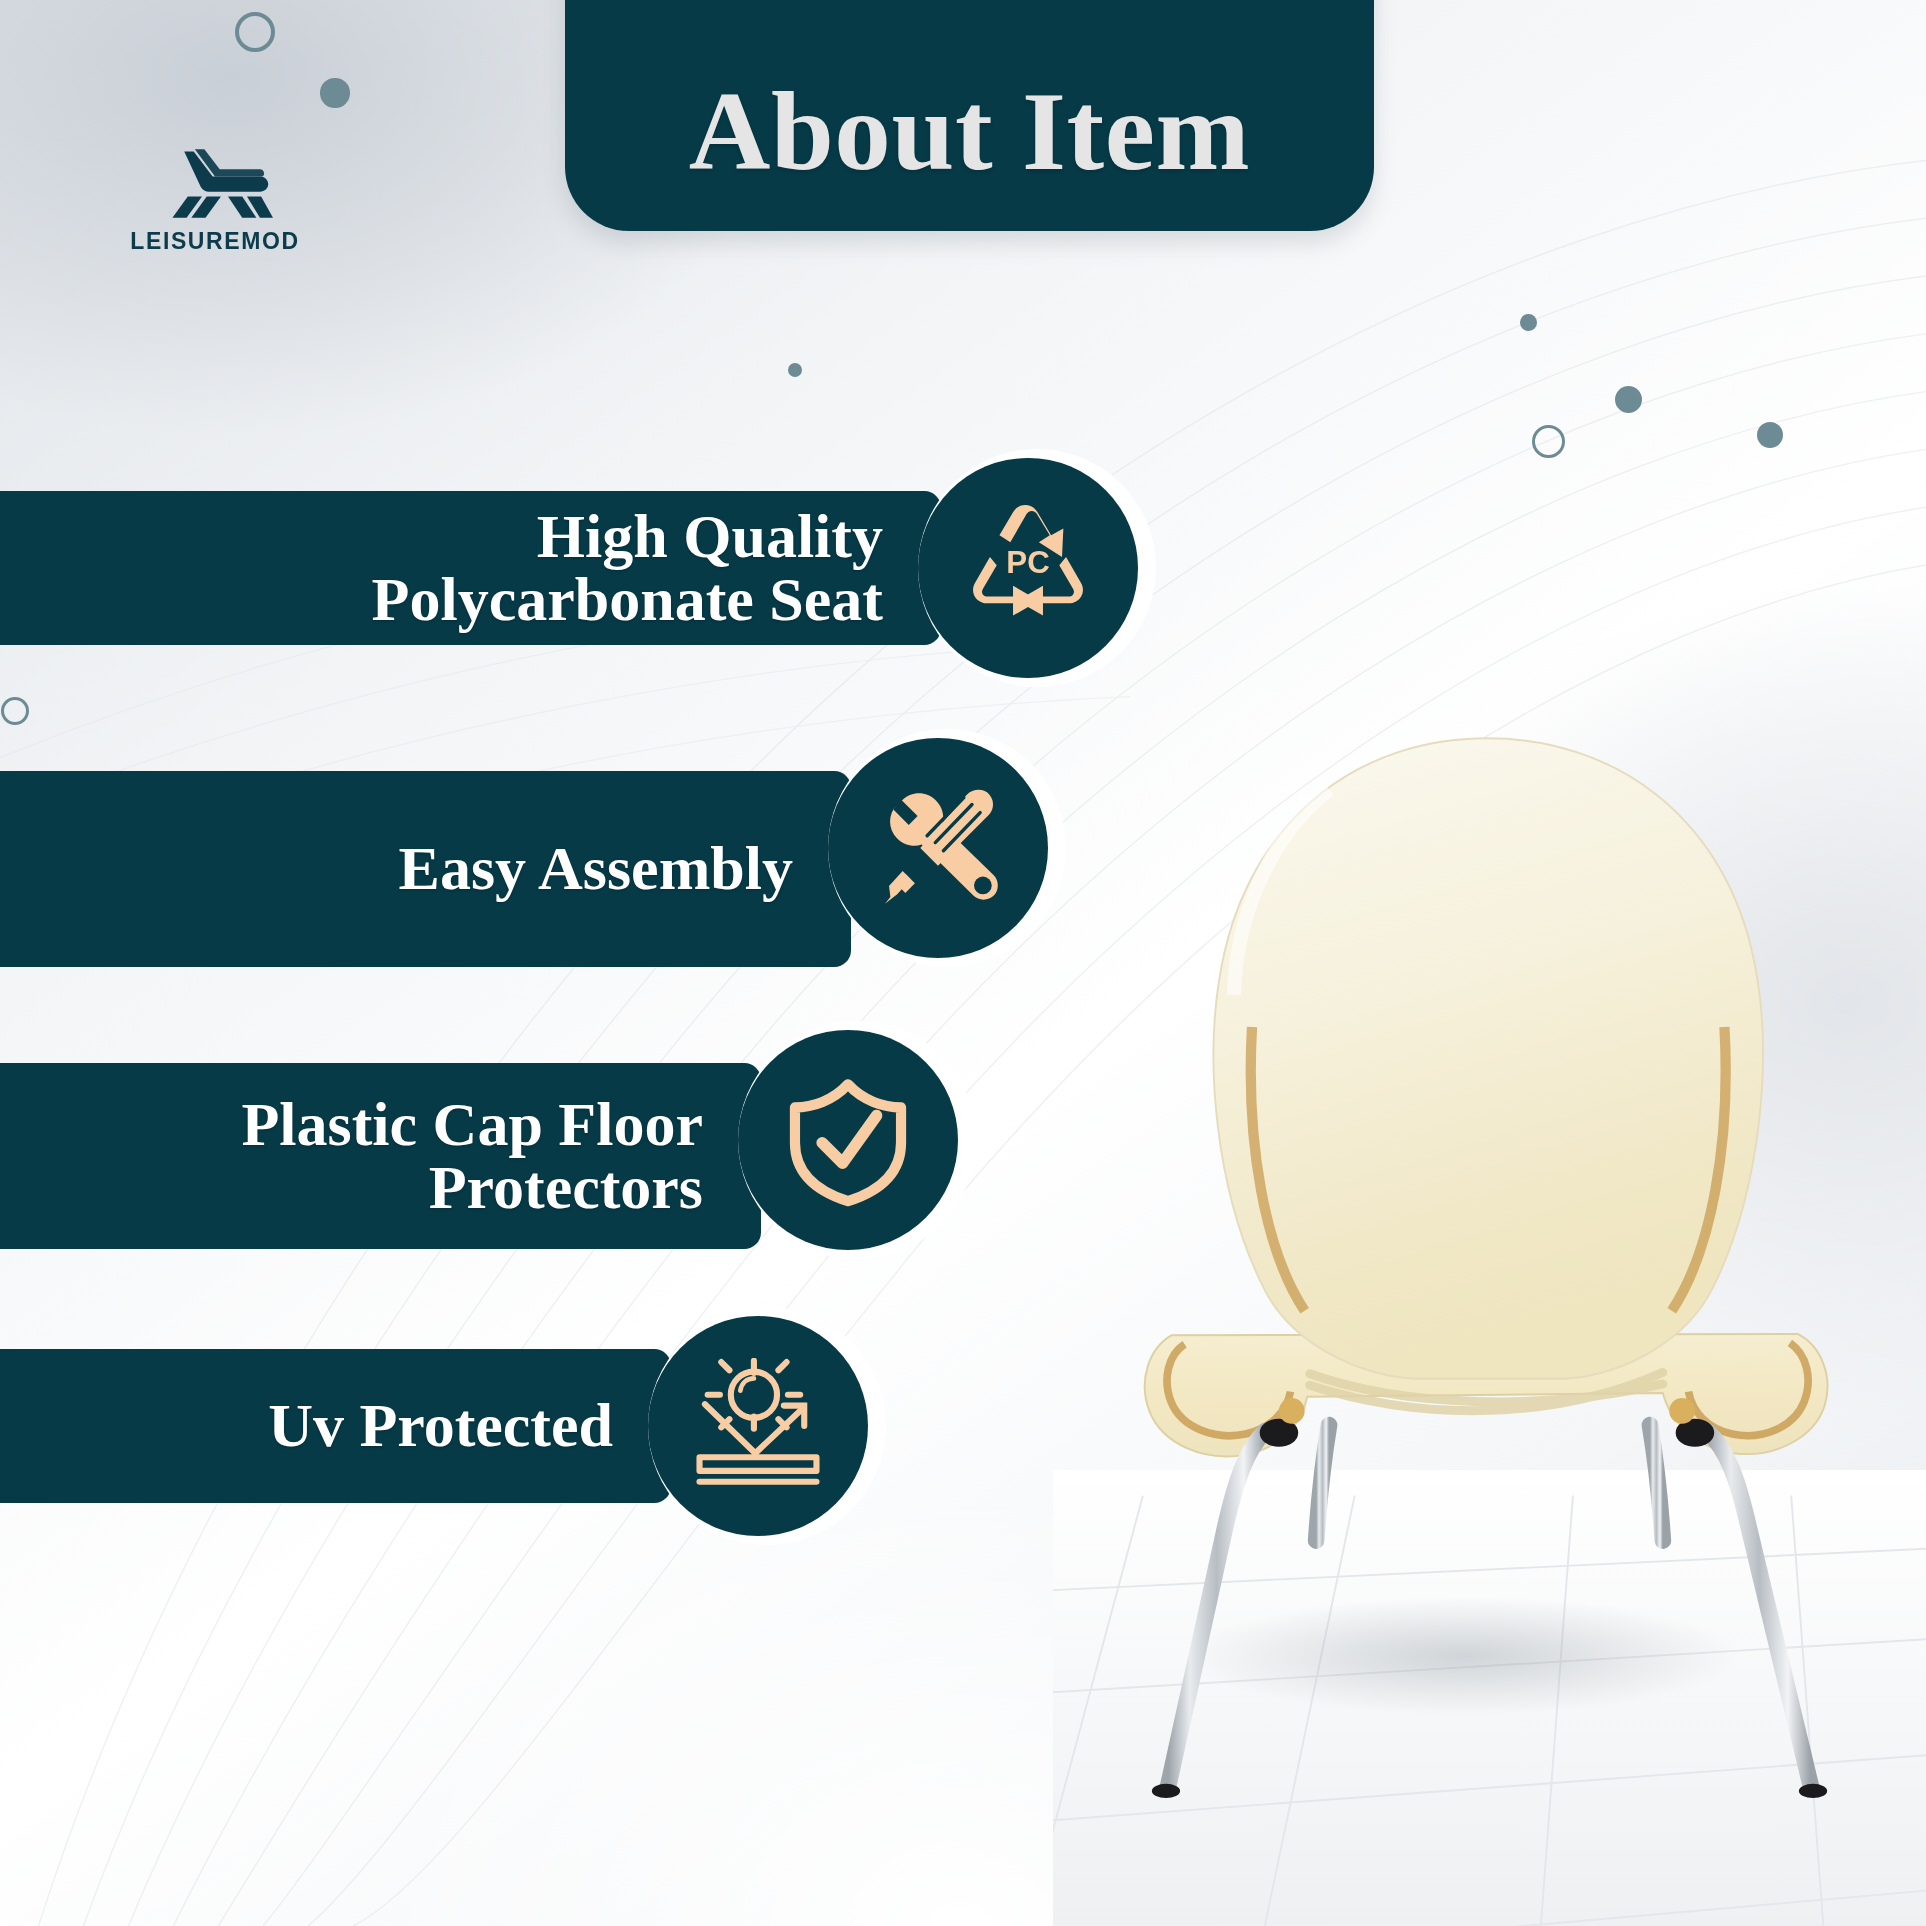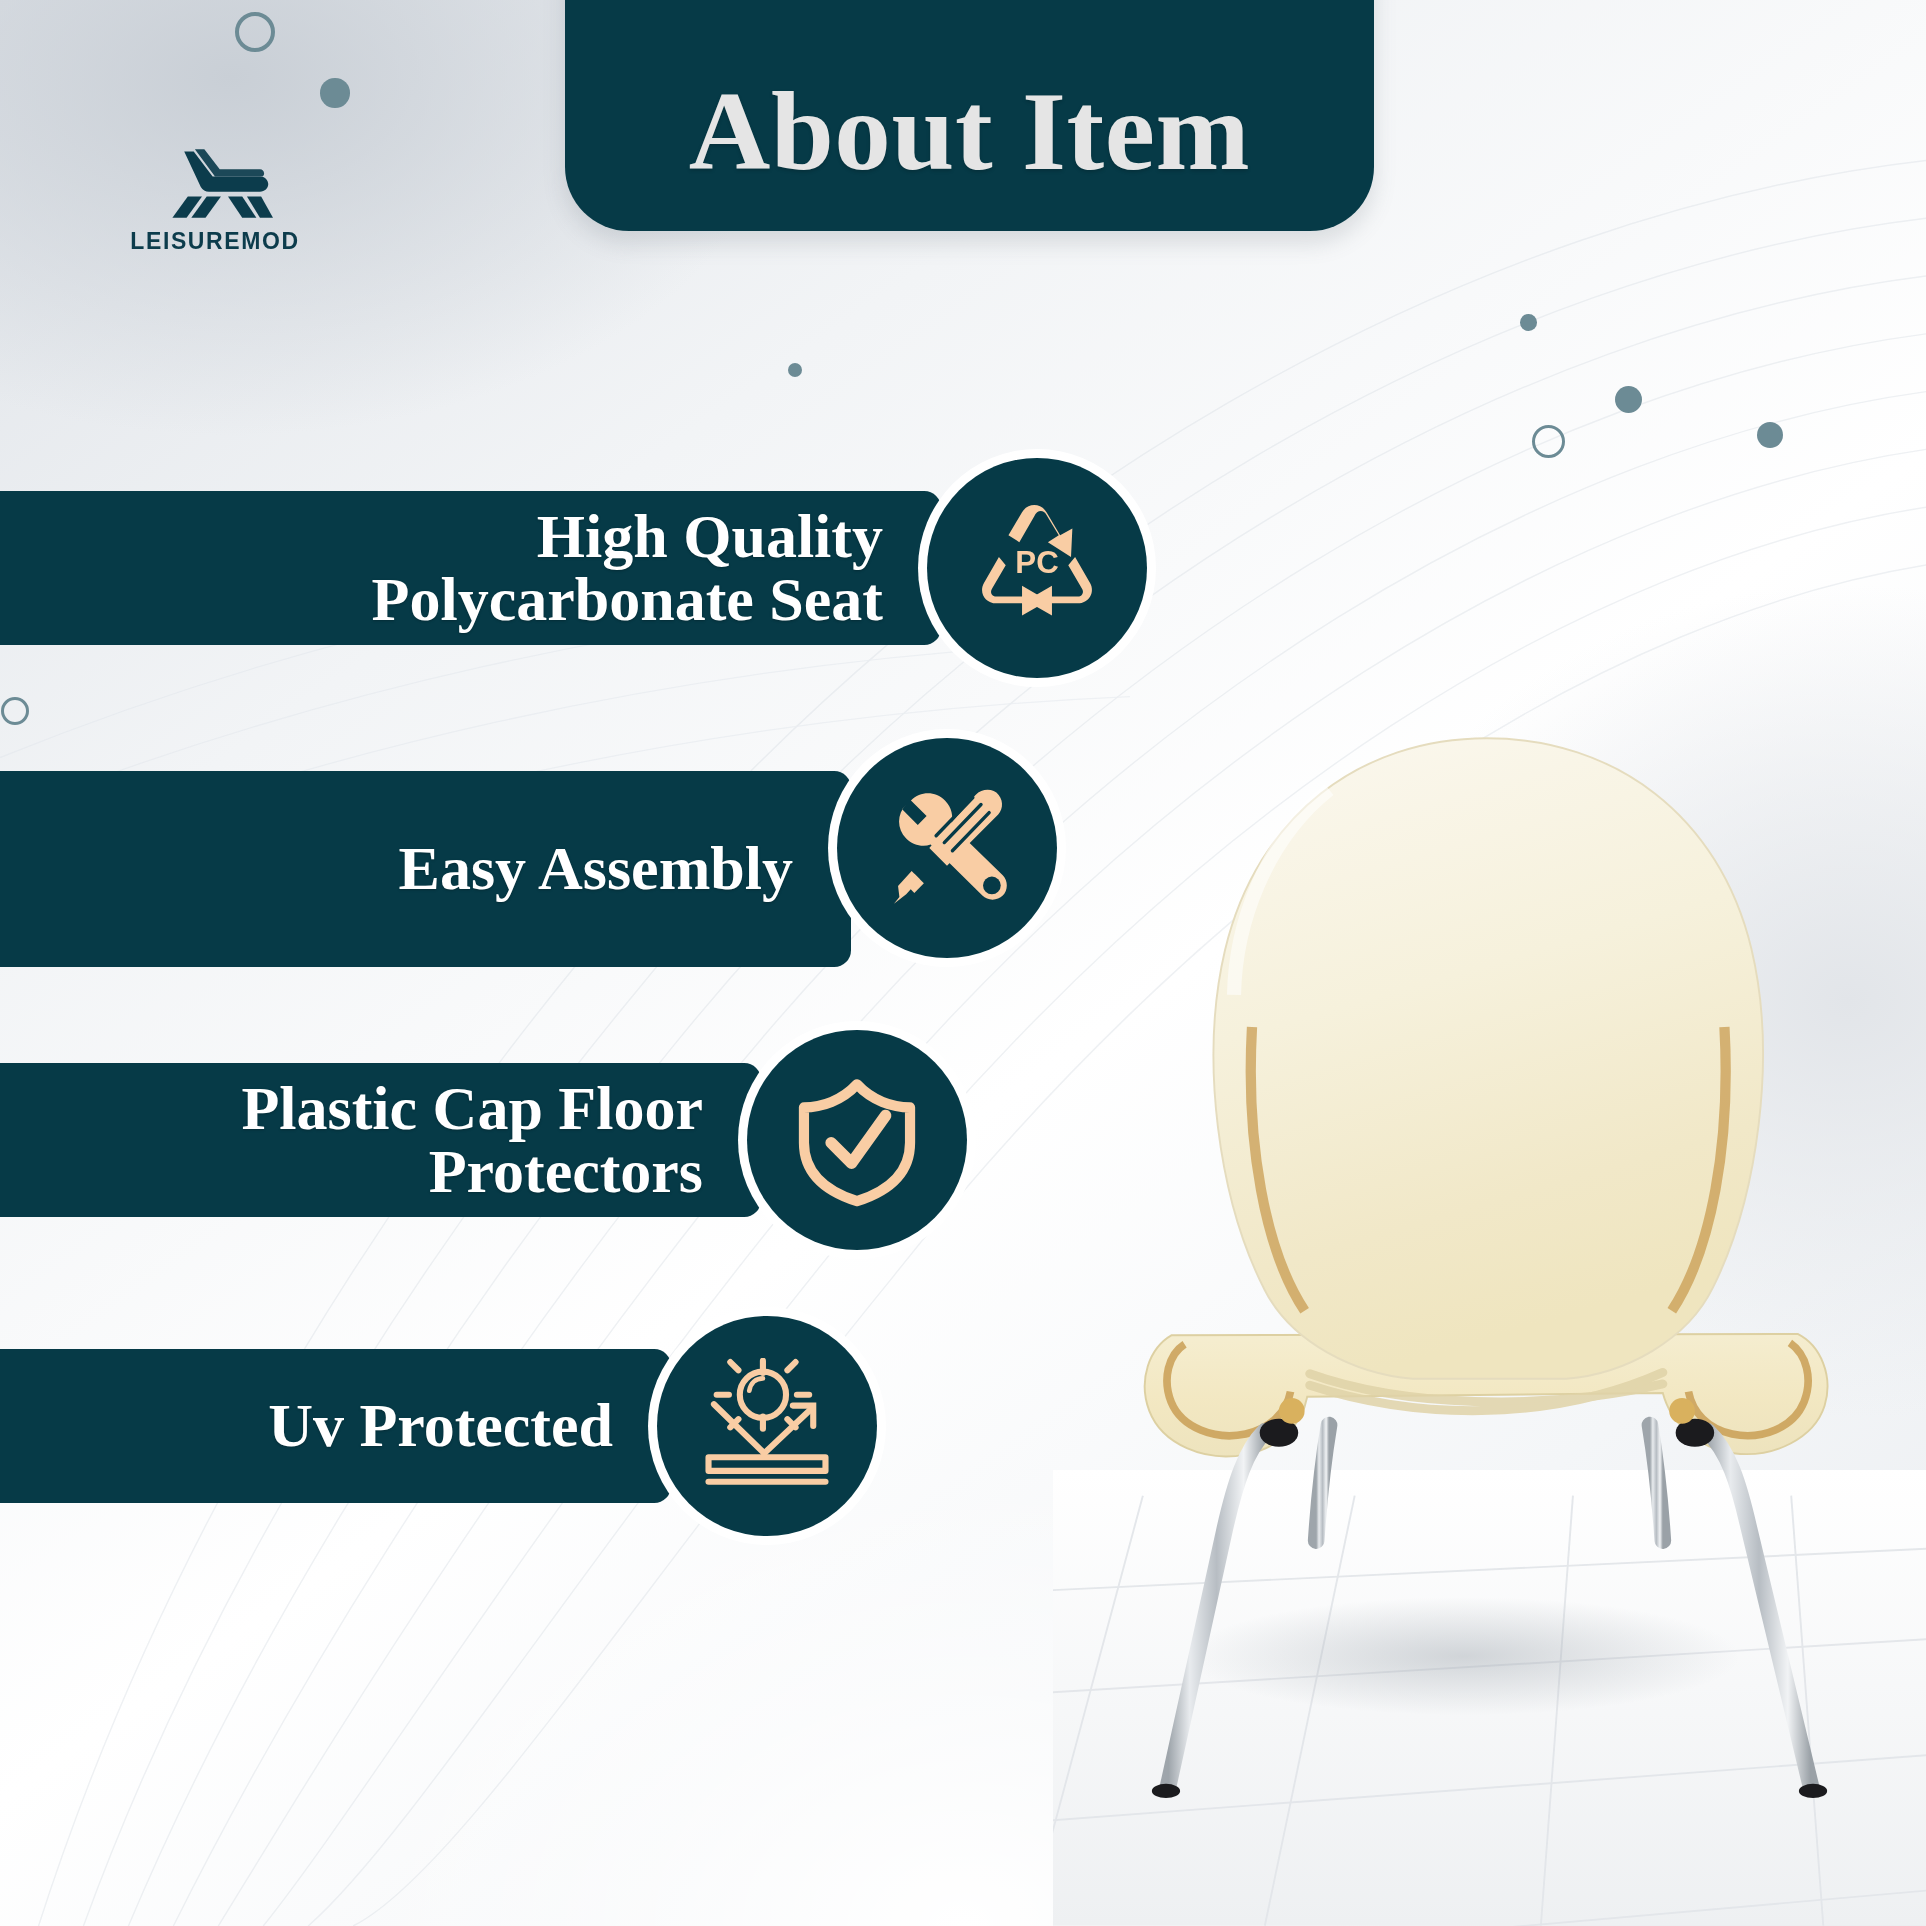--- a/index.html
+++ b/index.html
@@ -55,21 +55,21 @@
     display:flex;align-items:center;justify-content:flex-end;
     box-sizing:border-box;
   }
   .bar-label{
     color:#ffffff;font-weight:700;line-height:1.02;
     text-align:right;white-space:pre-line;
     text-shadow:0 1.3px 2.6px rgba(0,0,0,.25);
   }
   .badge-wrap{
     position:absolute;border-radius:50%;
-    background:#ffffff;display:flex;align-items:center;justify-content:center;
+    background:#ffffff;display:flex;align-items:center;
   }
   .badge{
     border-radius:50%;background:#063a47;
     display:flex;align-items:center;justify-content:center;
   }
   .badge svg{display:block;}
 
   
   .product{position:absolute;left:1053px;top:693px;width:873px;height:1233px;}
   .product svg{display:block;width:100%;height:100%;}
@@ -253,21 +253,21 @@
     <g stroke="#063a47" stroke-width="5" fill="none" stroke-linecap="round">
       <path d="M150 36 L96 92"></path>
       <path d="M162 48 L108 104"></path>
       <path d="M138 26 L84 82"></path>
     </g>
   </svg>
           </div>
         </div>
       </div>
       <div class="feature" style="top: 1021px; height: 238px; width: 1002px;">
-        <div class="bar" style="width: 761px; height: 154px; top: 42px; padding-right: 58px; padding-left: 17px;">
+        <div class="bar" style="width: 761px; height: 186px; top: 42px; padding-right: 58px; padding-left: 17px;">
           <div class="bar-label" style="font-size: 62px;">Plastic Cap Floor
 Protectors</div>
         </div>
         <div class="badge-wrap" style="left: 738px; top: 0px; width: 238px; height: 238px;">
           <div class="badge" style="width: 220px; height: 220px;">
             <svg viewBox="0 0 200 200" width="136" height="136">
     <path d="M100 18 C78 42 48 52 22 52 L22 104 C22 150 56 176 100 190
              C144 176 178 150 178 104 L178 52 C152 52 122 42 100 18 Z" fill="none" stroke="#f9cda4" stroke-width="15" stroke-linejoin="round"></path>
     <path d="M62 104 L92 134 L142 64" fill="none" stroke="#f9cda4" stroke-width="17" stroke-linecap="round" stroke-linejoin="round"></path>
   </svg>

